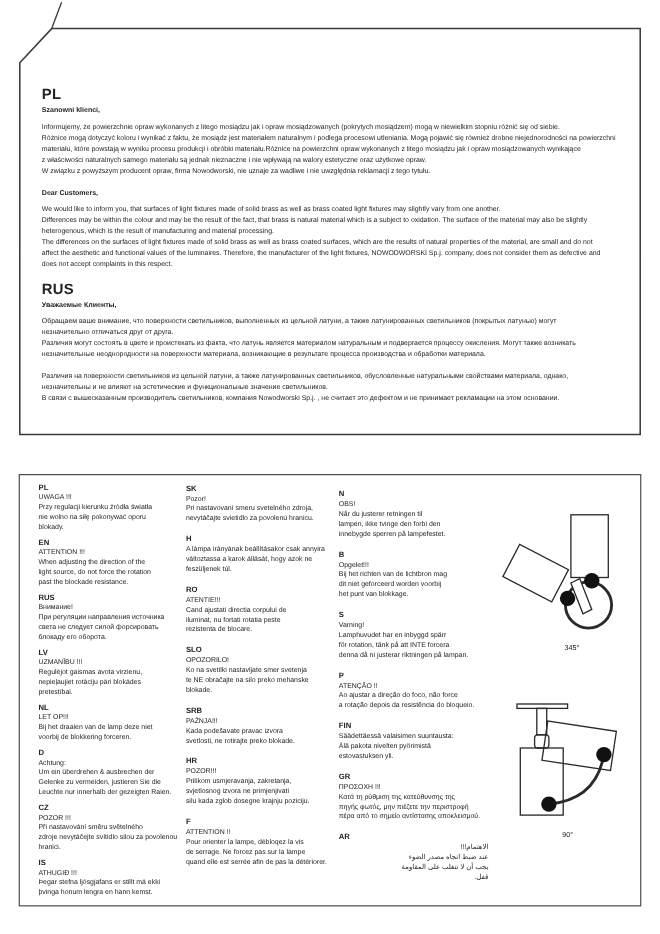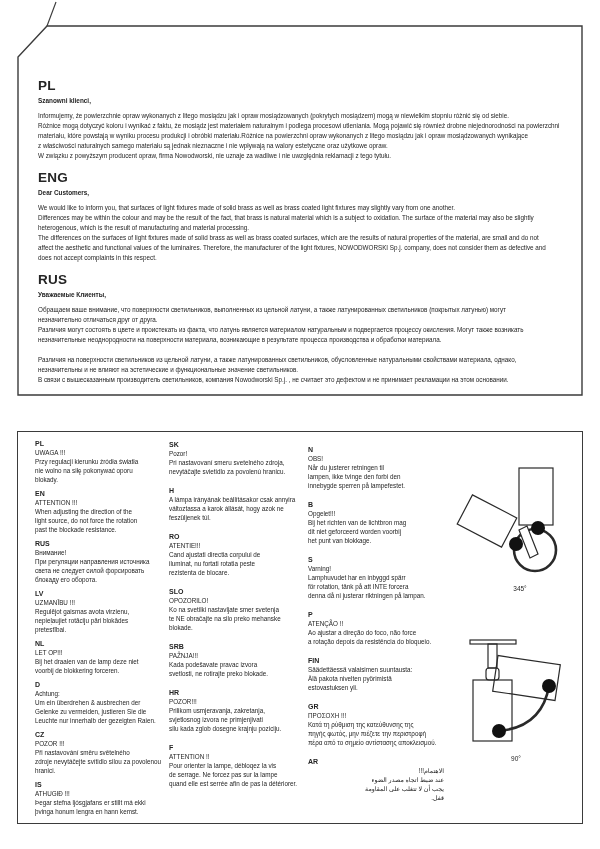--- a/index.html
+++ b/index.html
@@ -48,21 +48,20 @@
       <div class="p1-section">
         <div class="p1-heading">PL</div>
         <div class="p1-salutation">Szanowni klienci,</div>
         <div class="p1-line">Informujemy, że powierzchnie opraw wykonanych z litego mosiądzu jak i opraw mosiądzowanych (pokrytych mosiądzem) mogą w niewielkim stopniu różnić się od siebie.</div>
         <div class="p1-line">Różnice mogą dotyczyć koloru i wynikać z faktu, że mosiądz jest materiałem naturalnym i podlega procesowi utleniania. Mogą pojawić się również drobne niejednorodności na powierzchni</div>
         <div class="p1-line">materiału, które powstają w wyniku procesu produkcji i obróbki materiału.Różnice na powierzchni opraw wykonanych z litego mosiądzu jak i opraw mosiądzowanych wynikające</div>
         <div class="p1-line">z właściwości naturalnych samego materiału są jednak nieznaczne i nie wpływają na walory estetyczne oraz użytkowe opraw.</div>
         <div class="p1-line">W związku z powyższym producent opraw, firma Nowodworski, nie uznaje za wadliwe i nie uwzględnia reklamacji z tego tytułu.</div>
       </div>
       <div class="p1-section">
-        <div class="p1-heading">ENG</div>
         <div class="p1-salutation">Dear Customers,</div>
         <div class="p1-line">We would like to inform you, that surfaces of light fixtures made of solid brass as well as brass coated light fixtures may slightly vary from one another.</div>
         <div class="p1-line">Differences may be within the colour and may be the result of the fact, that brass is natural material which is a subject to oxidation. The surface of the material may also be slightly</div>
         <div class="p1-line">heterogenous, which is the result of manufacturing and material processing.</div>
         <div class="p1-line">The differences on the surfaces of light fixtures made of solid brass as well as brass coated surfaces, which are the results of natural properties of the material, are small and do not</div>
         <div class="p1-line">affect the aesthetic and functional values of the luminaires. Therefore, the manufacturer of the light fixtures, NOWODWORSKI Sp.j. company, does not consider them as defective and</div>
         <div class="p1-line">does not accept complaints in this respect.</div>
       </div>
       <div class="p1-section">
         <div class="p1-heading">RUS</div>

